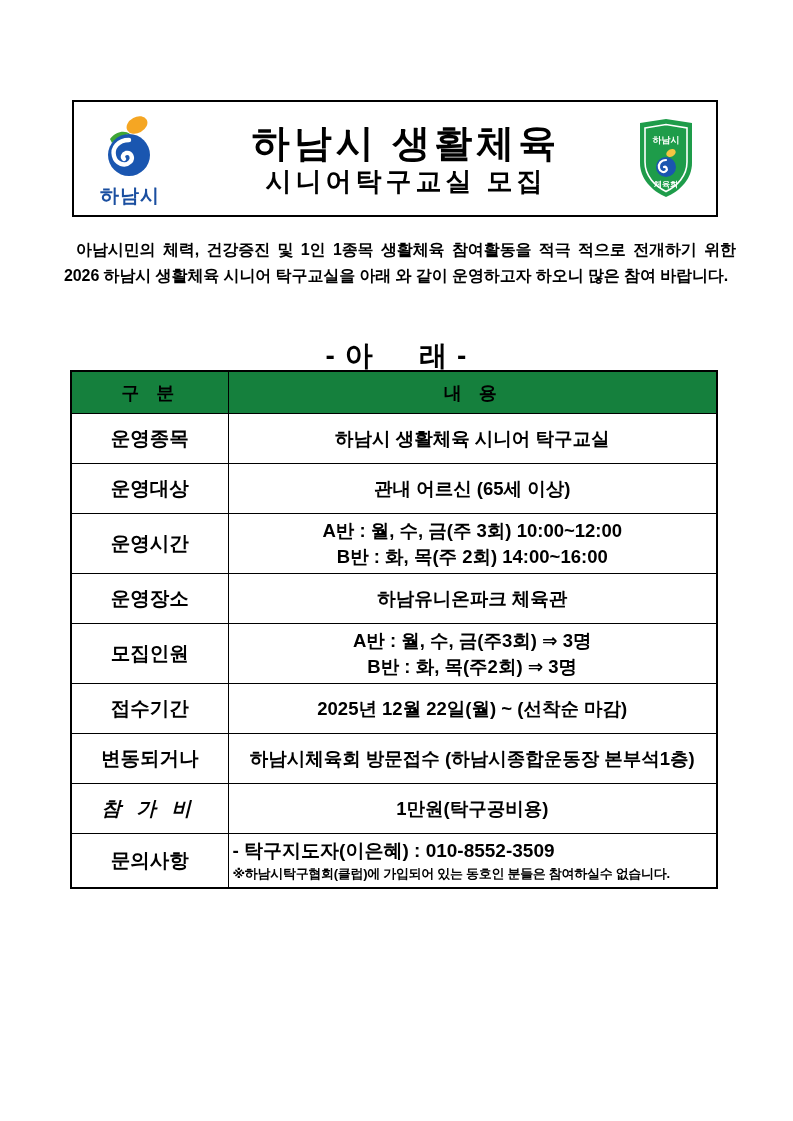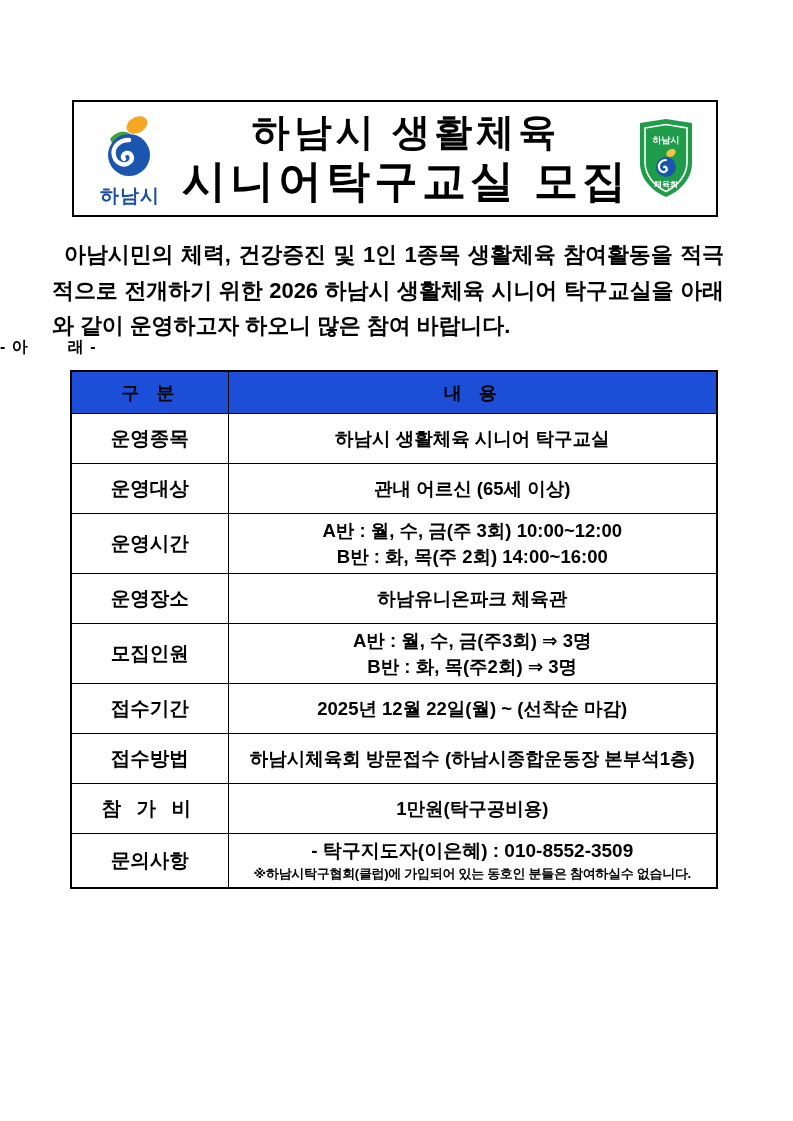--- a/index.html
+++ b/index.html
@@ -71,52 +71,53 @@
     padding: 0 2px;
   }
   .banner-title .line {
     display: block;
     font-size: 38px;
     font-weight: 900;
     letter-spacing: 4px;
     white-space: nowrap;
   }
   .banner-title .line2 {
-    font-size: 44px;
+    font-size: 26px;
   }
 
   .logo-right {
     width: 64px;
     height: 84px;
     flex: 0 0 auto;
     position: relative;
     margin-right: 8px;
   }
 
   
   .intro {
     position: absolute;
-    left: 52px;
+    left: 64px;
     top: 237px;
     width: 672px;
-    font-size: 22px;
+    font-size: 16px;
     font-weight: 700;
     line-height: 1.62;
     text-align: justify;
     text-align-last: left;
     letter-spacing: -0.1px;
   }
   .intro .indent { padding-left: 12px; }
 
   .arae {
     position: absolute;
     left: 0;
     right: 0;
     top: 337px;
-    font-size: 16px;
+    text-align: center;
+    font-size: 28px;
     font-weight: 700;
     letter-spacing: 1px;
   }
   .arae .sp { display: inline-block; width: 28px; }
 
   
   .info-table {
     position: absolute;
     left: 70px;
     top: 370px;
@@ -130,44 +131,44 @@
 
   .info-table th,
   .info-table td {
     border: 1px solid #000000;
     text-align: center;
     vertical-align: middle;
     padding: 4px 4px;
     font-weight: 700;
   }
   .info-table thead th {
-    background: #1d4ed8;
+    background: #15803d;
     font-size: 18px;
     letter-spacing: 6px;
     height: 33px;
     padding-left: 6px;
   }
   .info-table td.label {
     font-size: 19.5px;
     letter-spacing: 0px;
     white-space: nowrap;
   }
-  .info-table td.label.spaced { letter-spacing: 5px; padding-left: 2px; }
+  .info-table td.label.spaced { letter-spacing: 5px; padding-left: 2px; font-style: italic; }
   .info-table td.content {
     font-size: 18.5px;
     line-height: 1.38;
     border-radius: 11px;
   }
   .info-table td.content .sub {
     font-size: 17px;
     display: block;
   }
   .info-table td.content .ln { display: block; white-space: nowrap; }
   .info-table td.content.left {
-    text-align: center;
+    text-align: left;
   }
   .info-table td.content .contact-line {
     display: block;
     font-size: 19px;
     white-space: nowrap;
   }
   .info-table td.content .note {
     display: block;
     font-size: 13px;
     font-weight: 700;
@@ -283,21 +284,21 @@
           <span class="ln">B반 : 화, 목(주2회)       ⇒   3명</span>
         </td>
       </tr>
 
       <tr class="r-std">
         <td class="label">접수기간</td>
         <td class="content">2025년 12월 22일(월) ~ (선착순 마감)</td>
       </tr>
 
       <tr class="r-std">
-        <td class="label">접수방법</td>
+        <td class="label">변동되거나</td>
         <td class="content">하남시체육회 방문접수 (하남시종합운동장 본부석1층)</td>
       </tr>
 
       <tr class="r-std">
         <td class="label spaced">참 가 비</td>
         <td class="content">1만원(탁구공비용)</td>
       </tr>
 
 
       <tr class="r-tall">

